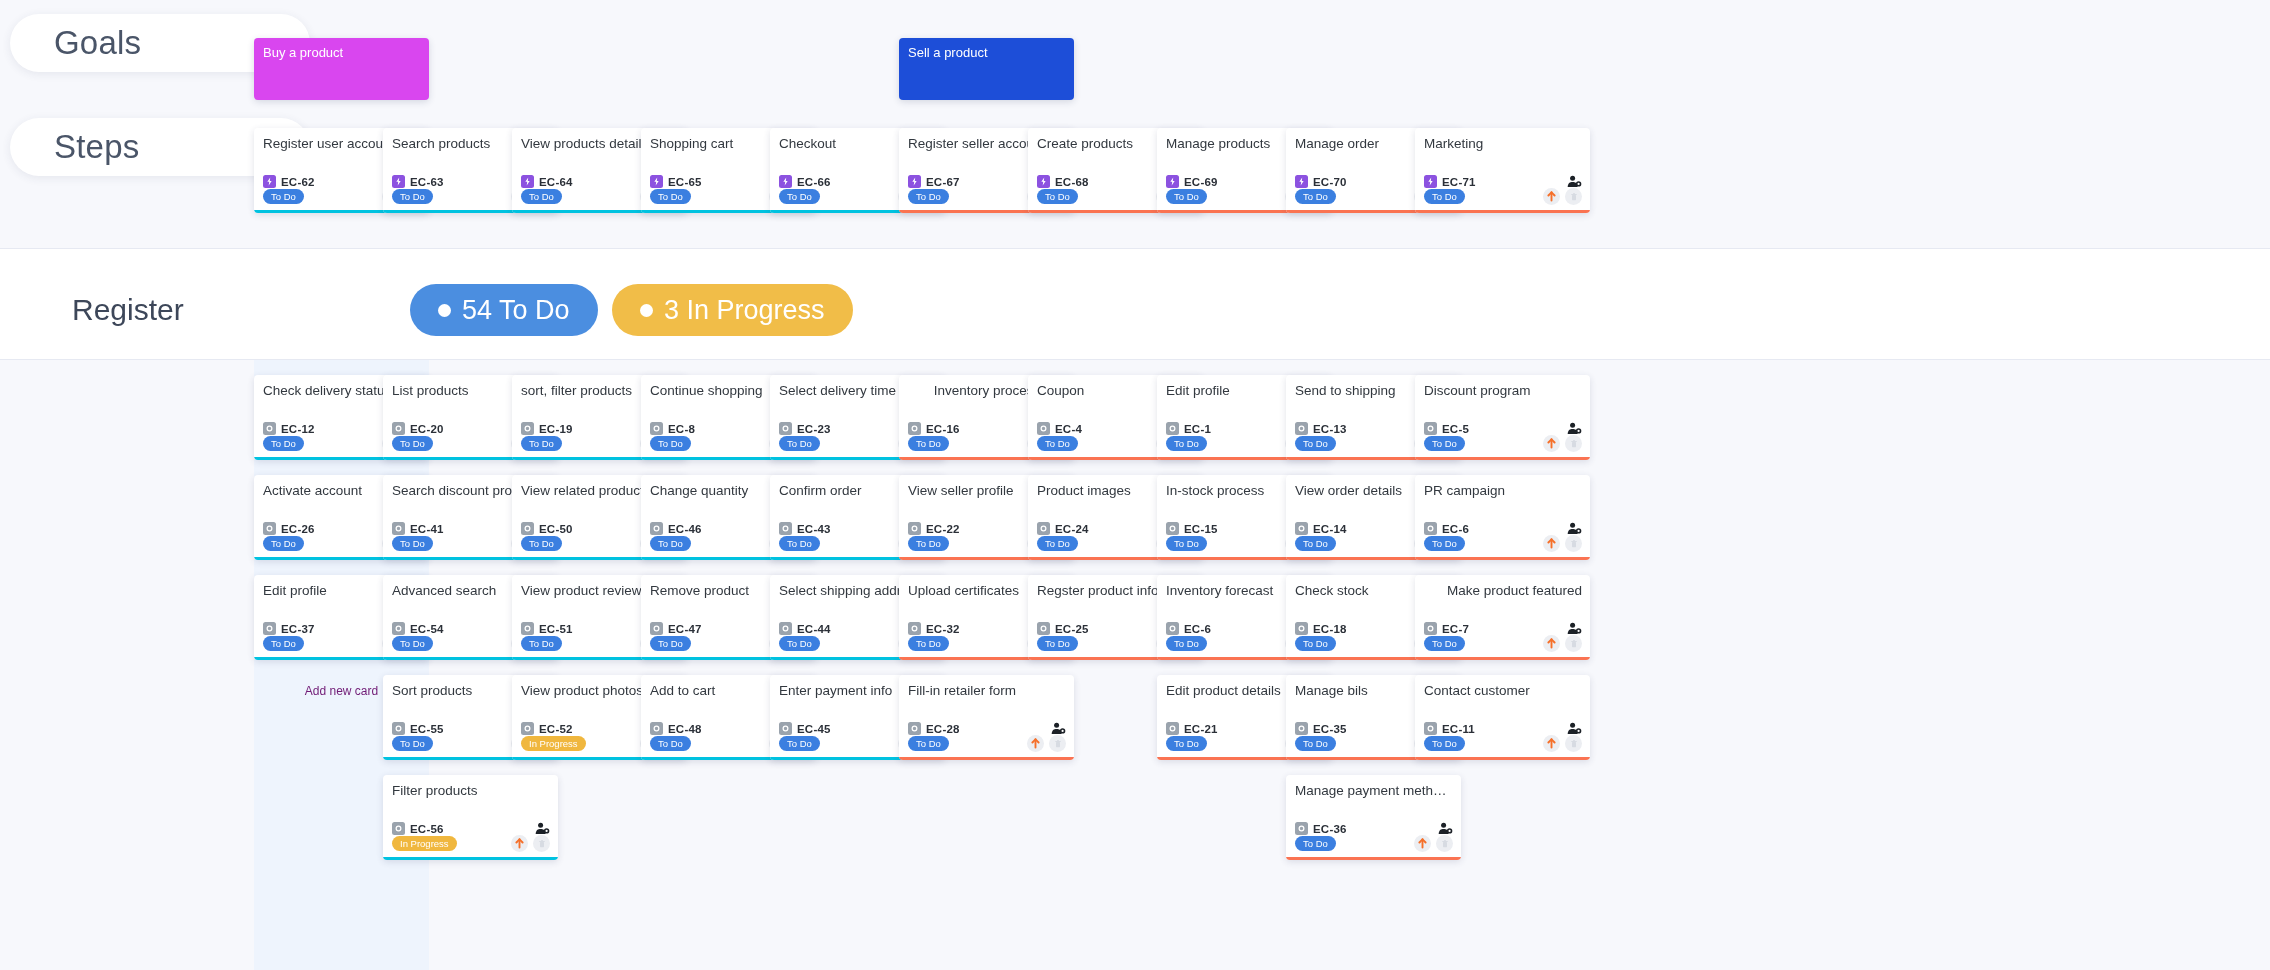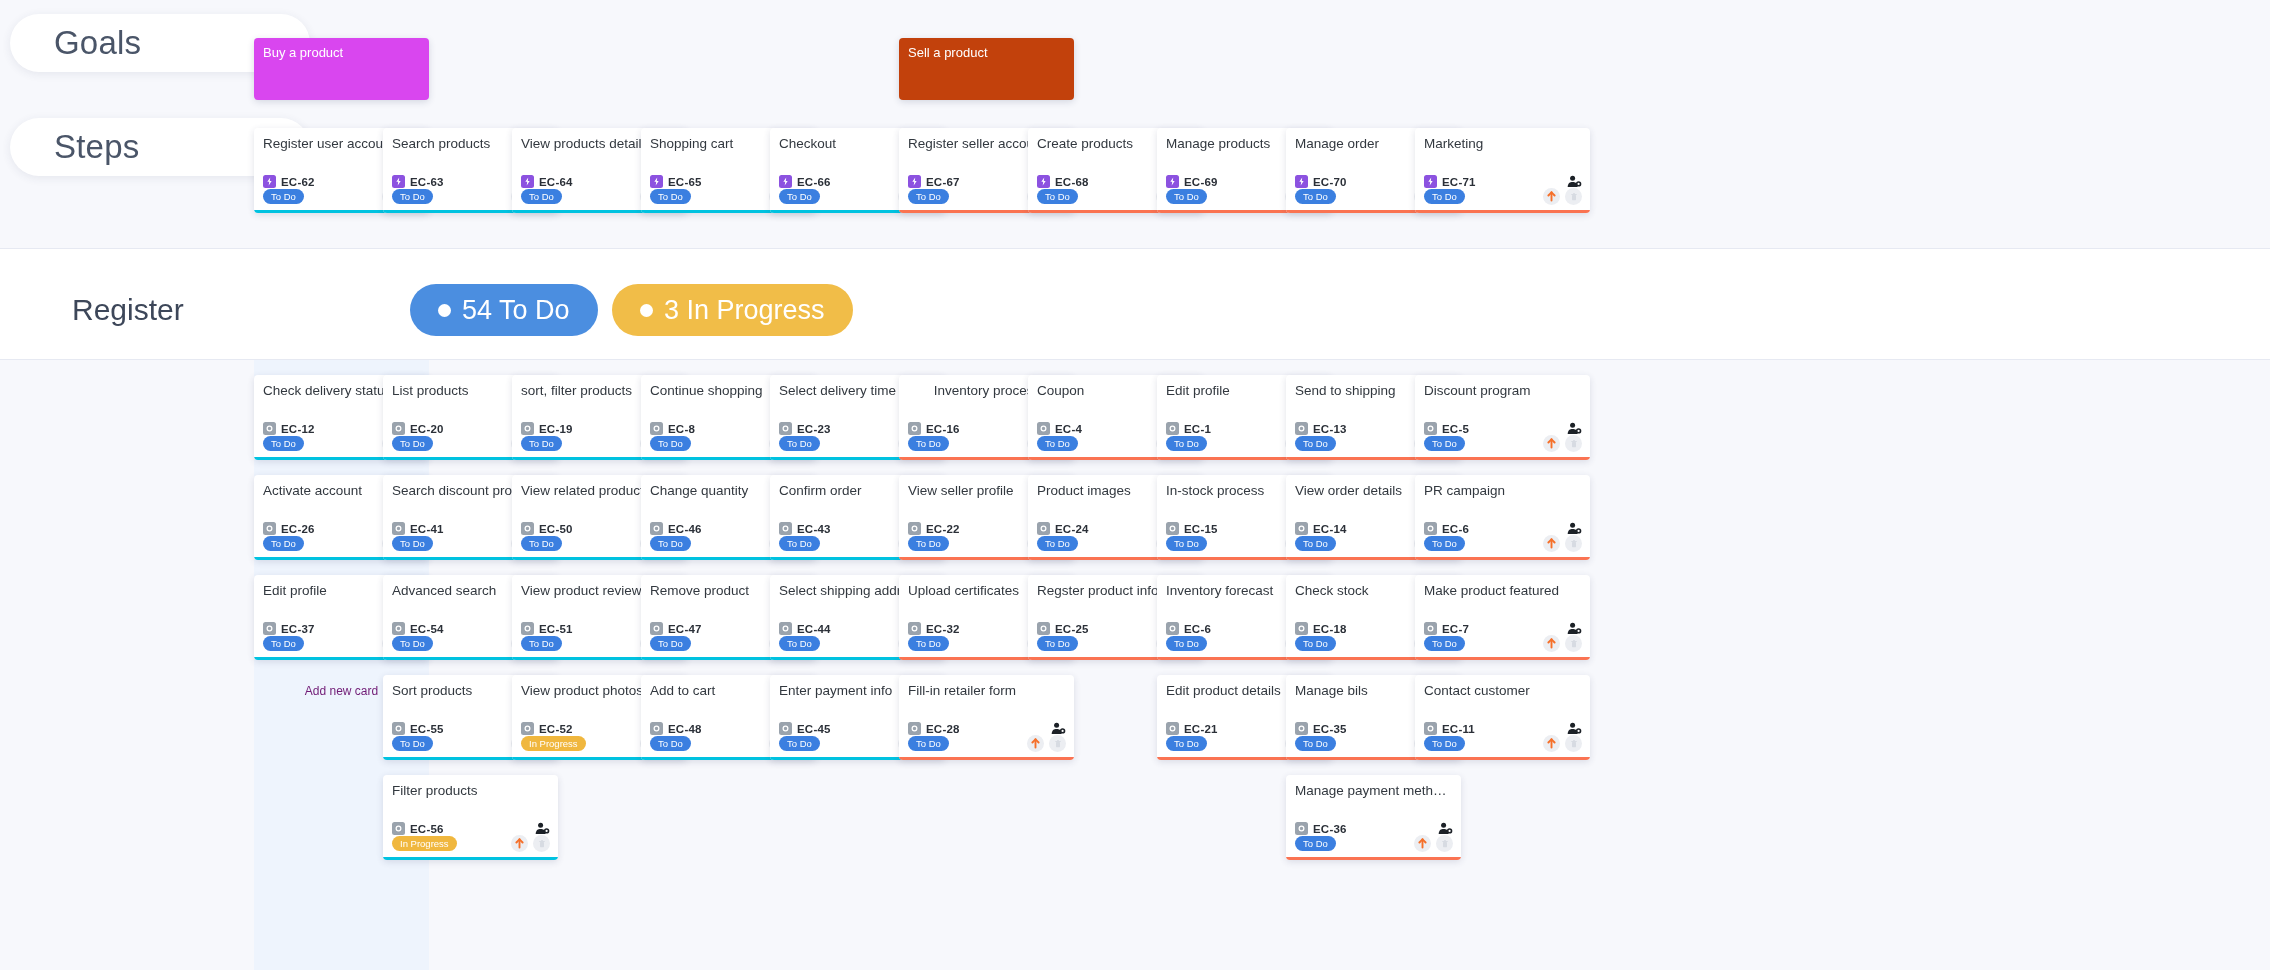--- a/index.html
+++ b/index.html
@@ -173,21 +173,21 @@
     <span class="dot"></span>
     <span>54 To Do</span>
   </div>
   <div class="pill" id="pill-inprogress">
     <span class="dot"></span>
     <span>3 In Progress</span>
   </div>
 
   <div id="dynamic-layer">
       <div class="goal-card" style="left: 254px; background: #d946ef;"><span>Buy a product</span></div>
-      <div class="goal-card" style="left: 899px; background: #c2410c;"><span>Sell a product</span></div>
+      <div class="goal-card" style="left: 899px; background: #1d4ed8;"><span>Sell a product</span></div>
       <div class="card" style="left: 254px; top: 128px;">
         <div class="card-title">Register user account</div>
         <div class="card-meta">
           <span class="type-icon story">
             <svg viewBox="0 0 10 10">
               <path d="M5.8 0.6 L2.6 5.4 H4.7 L4.1 9.4 L7.4 4.5 H5.3 Z" fill="#ffffff"></path>
             </svg>
           </span>
           <span class="card-key">EC-62</span>
           <span class="assignee-icon">
@@ -2000,21 +2000,21 @@
               <svg viewBox="0 0 11 11" width="10" height="10">
                 <rect x="3.3" y="3.4" width="4.4" height="5.6" rx="0.7" fill="#d7dbe2"></rect>
                 <rect x="2.4" y="2.2" width="6.2" height="1.2" rx="0.5" fill="#d7dbe2"></rect>
                 <rect x="4.5" y="1.2" width="2" height="1.1" rx="0.4" fill="#d7dbe2"></rect>
               </svg>
             </span>
           </span>
         </div>
         <div class="accent" style="background:#fa7352"></div>
       </div>
-      <div class="card" style="left: 1415px; top: 575px;">
+      <div class="card" style="left: 1415px; top: 575px; text-align: right;">
         <div class="card-title">Make product featured</div>
         <div class="card-meta">
           <span class="type-icon task">
             <svg viewBox="0 0 10 10">
               <circle cx="5" cy="5" r="2.6" fill="none" stroke="#ffffff" stroke-width="1.4"></circle>
             </svg>
           </span>
           <span class="card-key">EC-7</span>
           <span class="assignee-icon">
             <svg viewBox="0 0 15 13">

